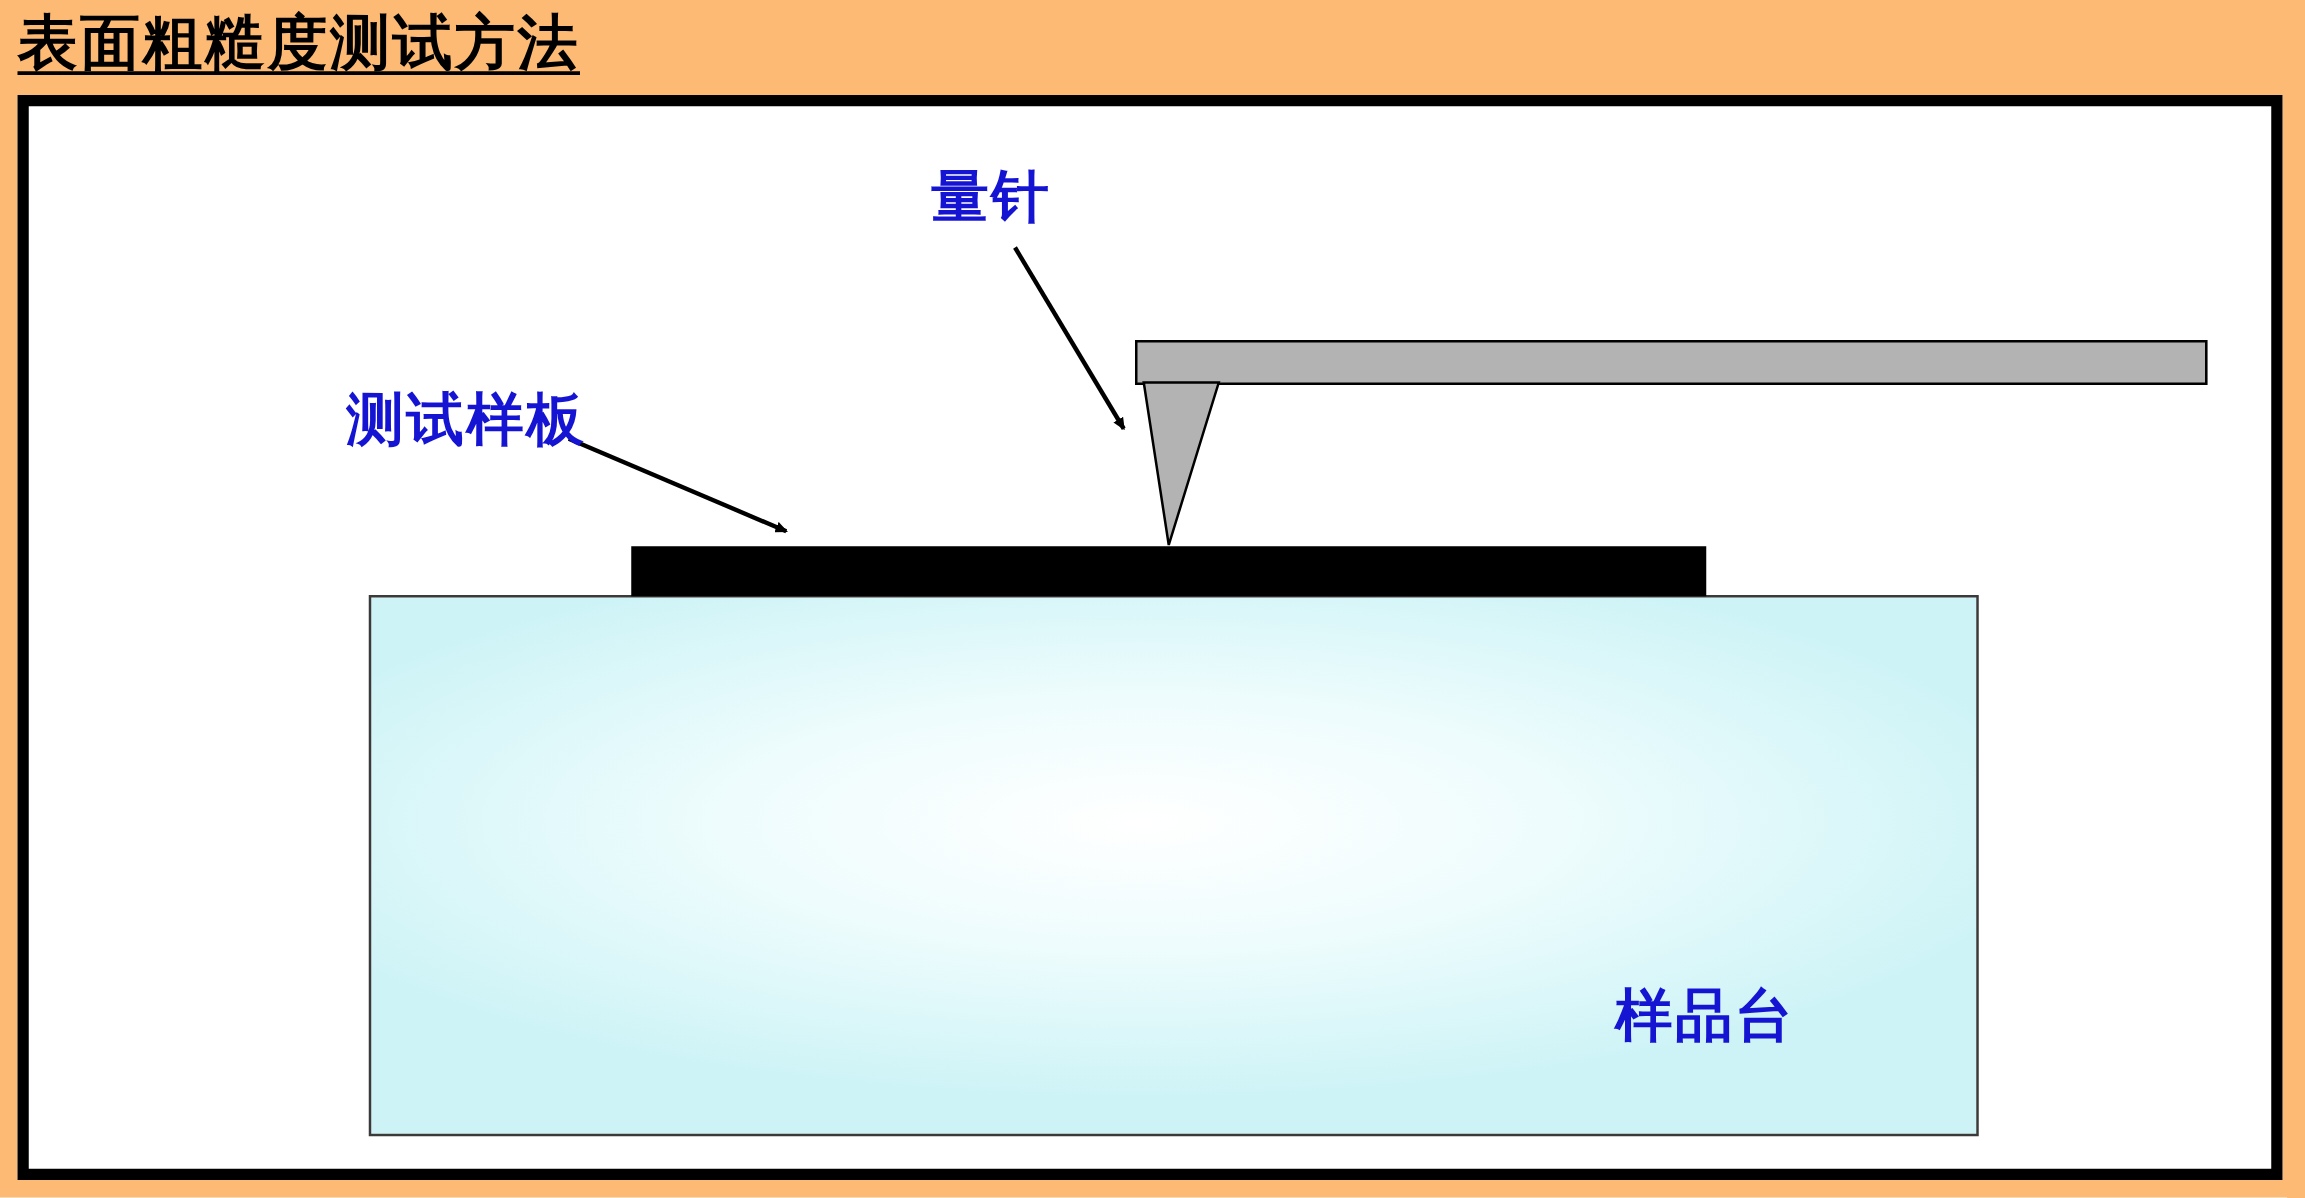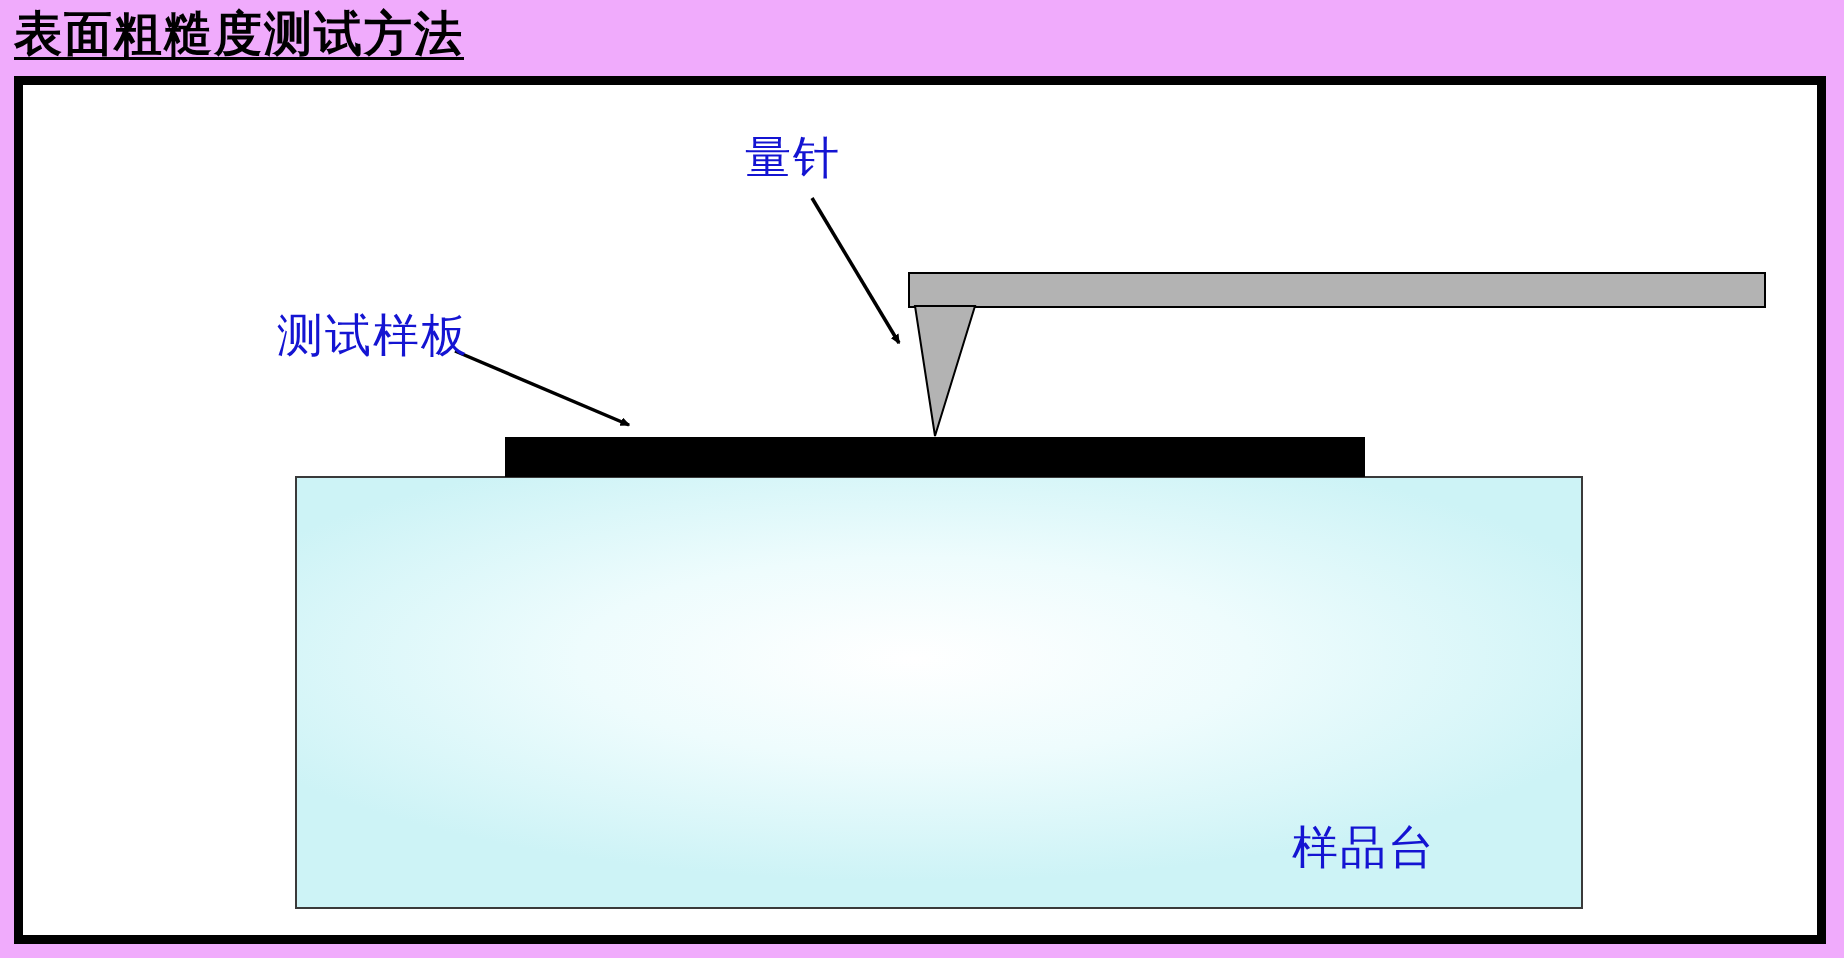--- a/index.html
+++ b/index.html
@@ -13,21 +13,21 @@
   body {
     font-family: "Liberation Serif", "DejaVu Serif", serif;
     width: 1844px;
     height: 958px;
     position: relative;
     overflow: hidden;
   }
   .page {
     position: absolute;
     inset: 0;
-    background: #f0abfc;
+    background: #fdba74;
   }
   .title {
     position: absolute;
     left: 14px;
     top: 2px;
     font-size: 48px;
     font-weight: bold;
     color: #000;
     letter-spacing: 2px;
     text-decoration: underline;
@@ -73,27 +73,27 @@
     width: 1288px;
     height: 433px;
     border: 2px solid #3a3a3a;
     background: radial-gradient(ellipse 58% 52% at 48% 42%,
       #ffffff 0%, #eefcfd 45%, var(--stage-cyan) 100%);
   }
   .diagram-label {
     position: absolute;
     color: var(--label-blue);
     font-size: 46px;
-    font-weight: normal;
+    font-weight: bold;
     white-space: nowrap;
     letter-spacing: 2px;
   }
   .label-stylus { left: 722px; top: 42px; }
   .label-test-sample { left: 254px; top: 220px; }
-  .label-sample-stage { left: 1269px; top: 732px; }
+  .label-sample-stage { left: 1269px; top: 697px; }
   .overlay-svg {
     position: absolute;
     inset: 0;
     width: 100%;
     height: 100%;
     pointer-events: none;
   }
   .arrow-line {
     stroke: #000;
     stroke-width: 3.5;

